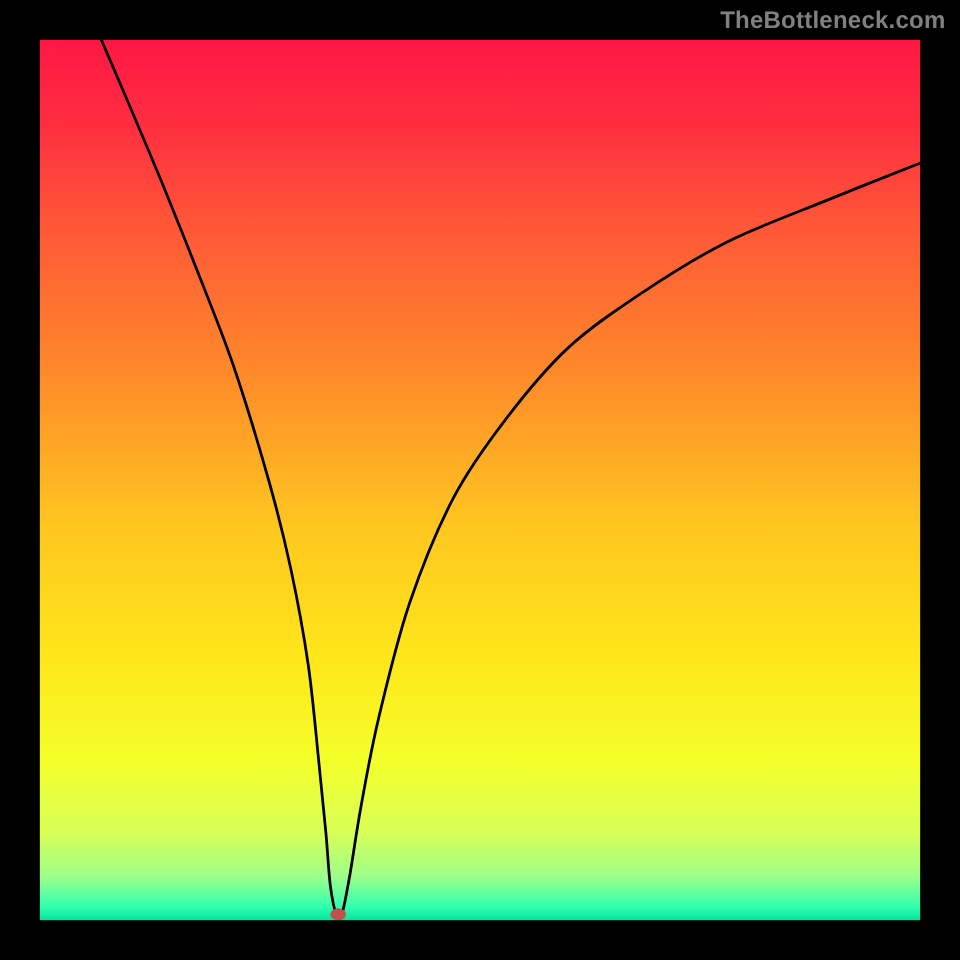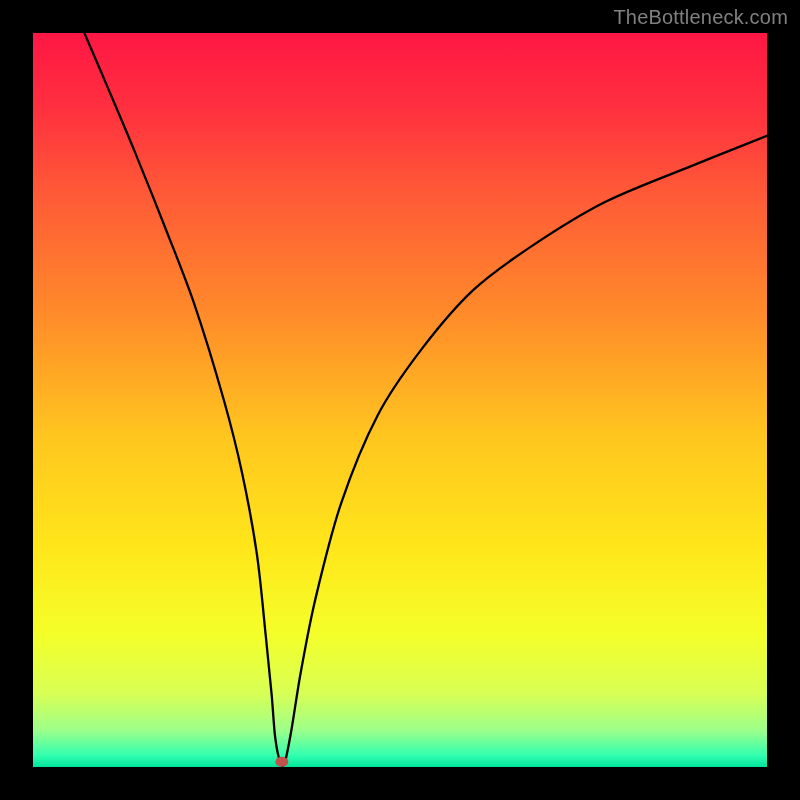--- a/index.html
+++ b/index.html
@@ -25,21 +25,21 @@
     top: 33px;
     width: 734px;
     height: 734px;
   }
   .attribution {
     position: absolute;
     top: 6px;
     right: 12px;
     color: #808080;
     font-size: 20px;
-    font-weight: 400;
+    font-weight: 700;
     letter-spacing: 0.2px;
     user-select: none;
   }
   svg { display: block; }
 </style>
 </head>
 <body>
 
 <div class="frame">
 

